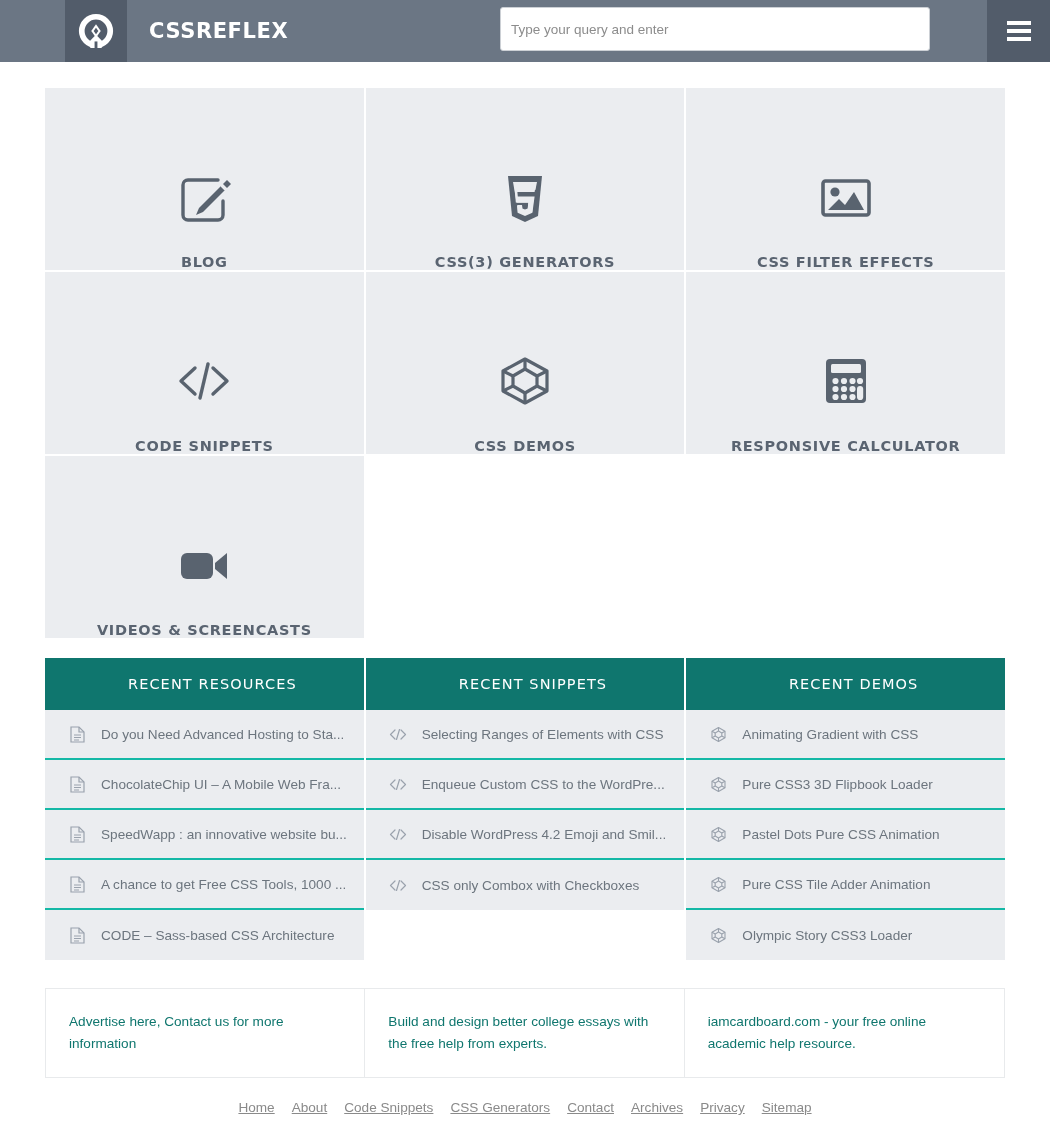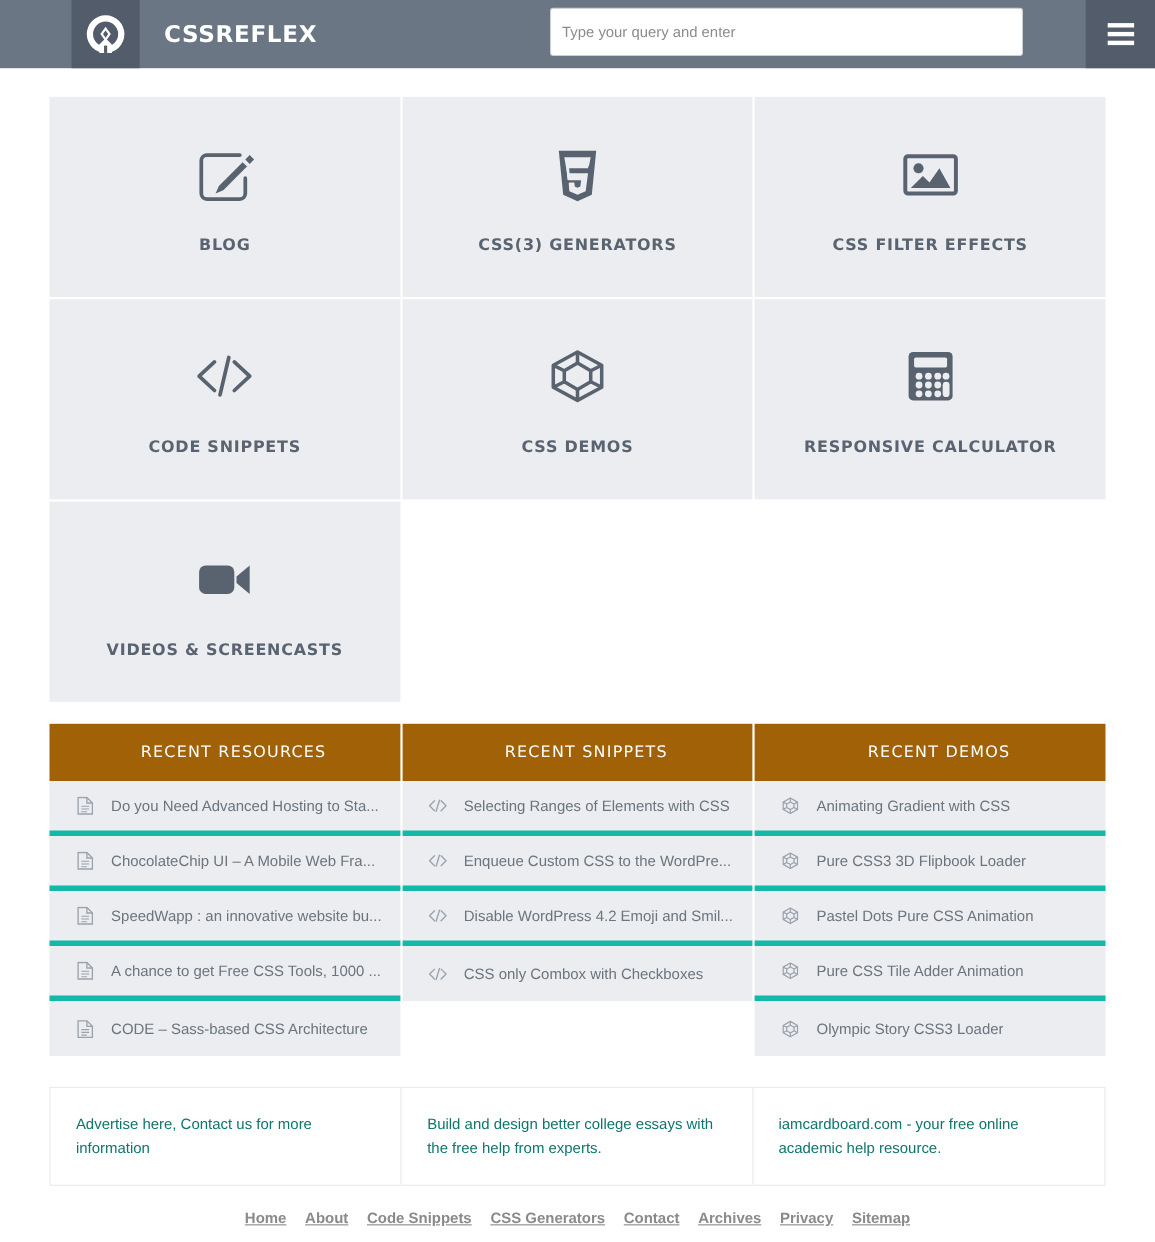--- a/index.html
+++ b/index.html
@@ -91,21 +91,21 @@
     display: grid;
     grid-template-columns: repeat(3, 1fr);
     gap: 2px;
   }
   .tile {
     background: #ebedf0;
     height: 182px;
     display: flex;
     flex-direction: column;
     align-items: center;
-    justify-content: center;
+    justify-content: flex-end;
     cursor: pointer;
     text-decoration: none;
   }
   .tile.empty { background: #ffffff; cursor: default; }
   .tile-icon {
     height: 62px;
     display: flex;
     align-items: center;
     justify-content: center;
     margin-bottom: 26px;
@@ -121,39 +121,39 @@
   
   .panels {
     width: 960px;
     margin: 20px auto 0 auto;
     display: grid;
     grid-template-columns: repeat(3, 1fr);
     gap: 2px;
   }
   .panel { display: flex; flex-direction: column; }
   .panel-head {
-    background: #a16207;
+    background: #0f766e;
     height: 52px;
     display: flex;
     align-items: center;
     justify-content: center;
     color: #ffffff;
     font-size: 14.5px;
     letter-spacing: 1.1px;
     font-family: "DejaVu Sans", sans-serif;
     padding-left: 16px;
   }
   .panel-list { display: flex; flex-direction: column; }
   .panel-row {
     background: #ebedf0;
     height: 50px;
     display: flex;
     align-items: center;
     padding-left: 22px;
-    border-bottom: 5px solid #14b8a6;
+    border-bottom: 2px solid #14b8a6;
     cursor: pointer;
     text-decoration: none;
   }
   .panel-row:last-child { border-bottom: none; }
   .row-icon {
     width: 20px;
     flex: 0 0 20px;
     display: flex;
     align-items: center;
     justify-content: center;
@@ -192,21 +192,20 @@
   }
 
   
   .footer {
     width: 960px;
     margin: 22px auto 0 auto;
     display: flex;
     align-items: center;
     justify-content: center;
     gap: 17px;
-    font-weight: bold;
   }
   .footer a {
     font-size: 13.6px;
     color: #8a8a8a;
     text-decoration: underline;
     font-family: "Liberation Sans", sans-serif;
     cursor: pointer;
   }
 </style>
 </head>

